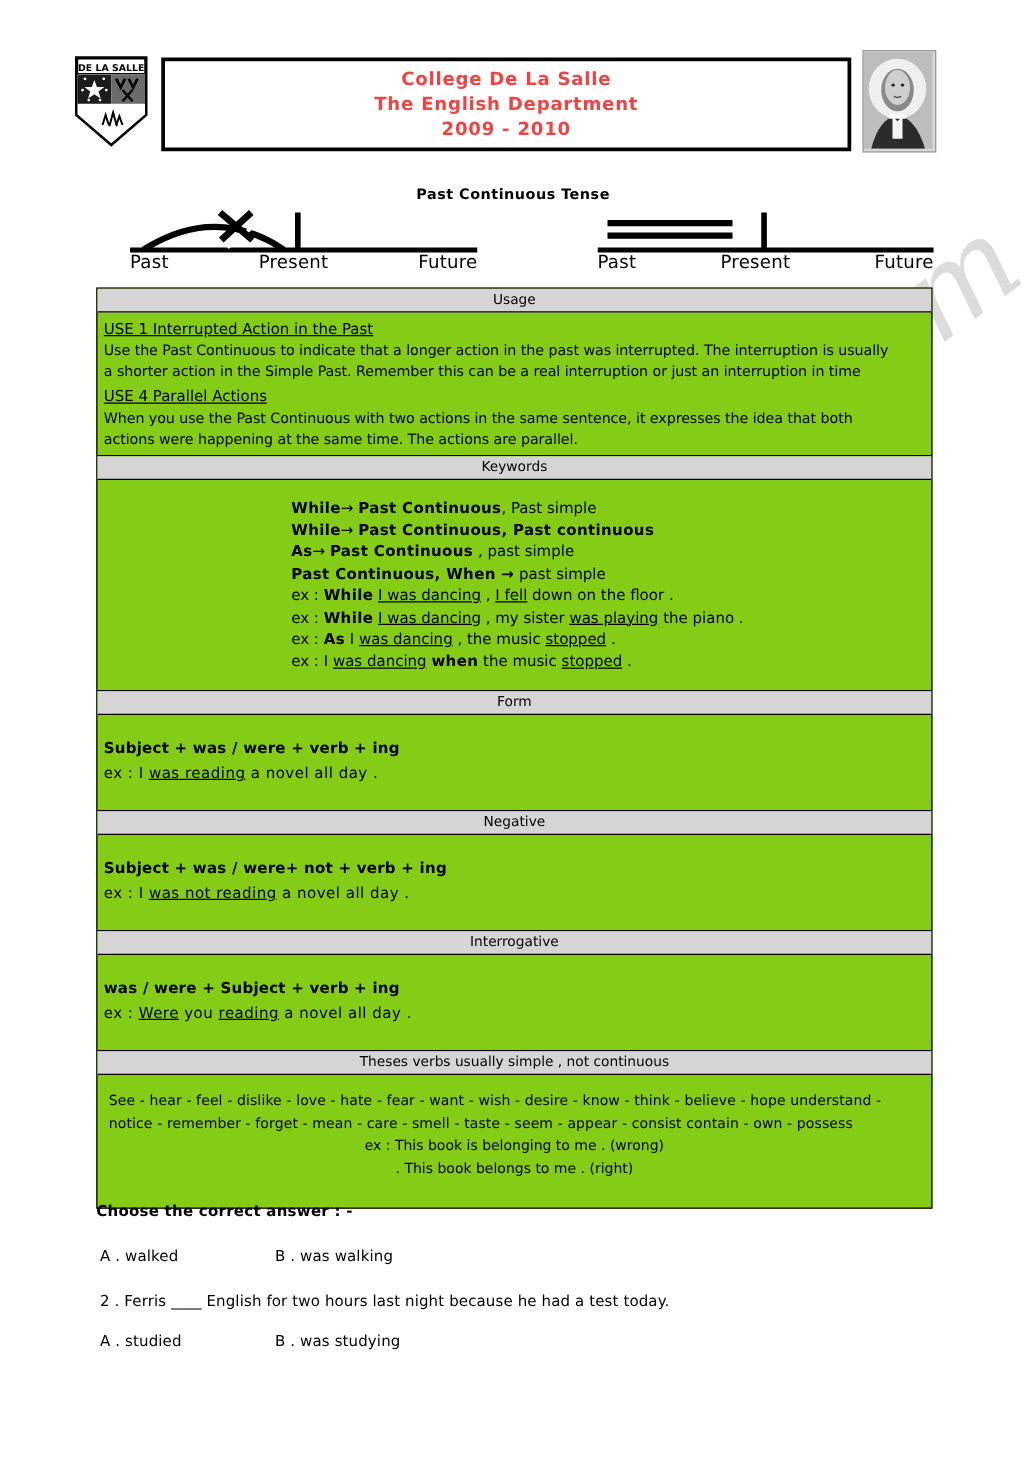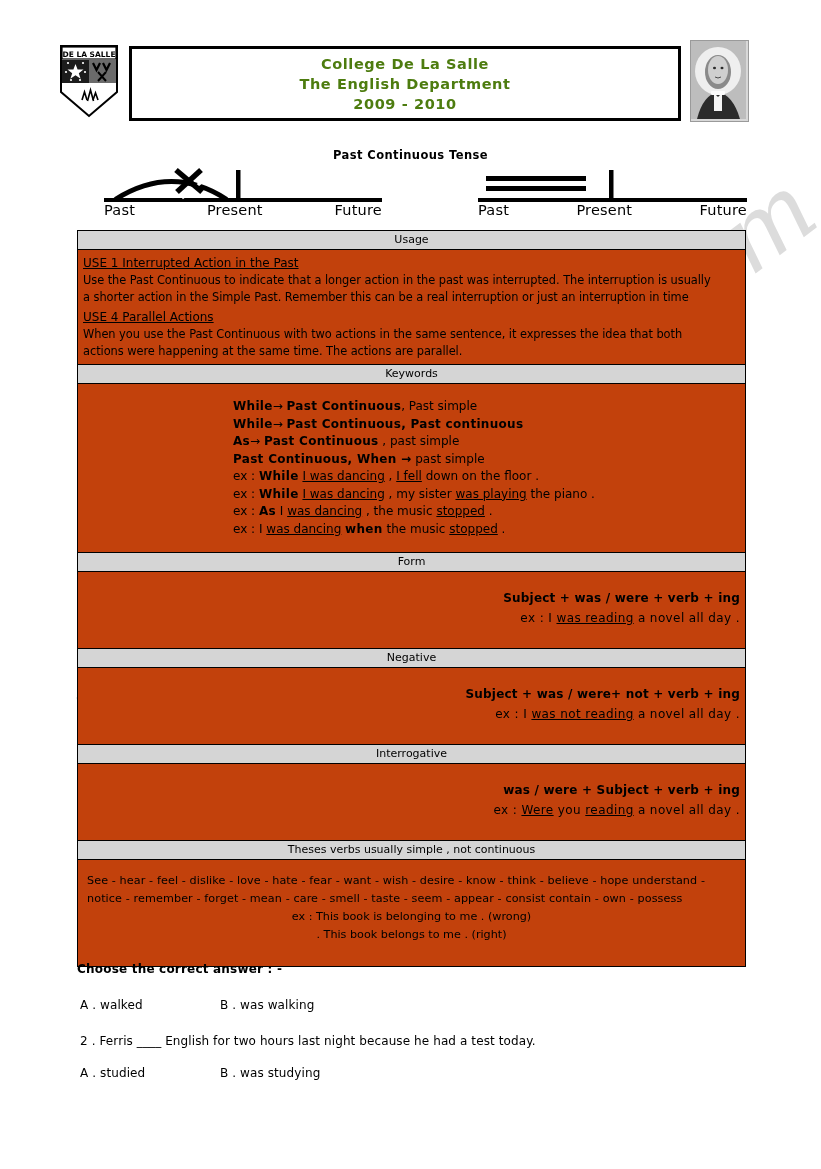--- a/index.html
+++ b/index.html
@@ -71,21 +71,21 @@
     flex-direction: column;
     align-items: center;
     justify-content: center;
   }
   .title-line {
     font-family: "DejaVu Sans", sans-serif;
     font-weight: bold;
     font-size: 14.5px;
     letter-spacing: 0.6px;
     line-height: 20px;
-    color: #4d7c0f;
+    color: #ef4444;
   }
 
   #portrait {
     position: absolute;
     left: 690px;
     top: 40px;
     width: 57px;
     height: 80px;
     border: 1px solid #9a9a9a;
     overflow: hidden;
@@ -133,21 +133,21 @@
   }
 
   
   #grammar-table {
     position: absolute;
     left: 77px;
     top: 230px;
     width: 669px;
     border: 1px solid #000;
     box-sizing: border-box;
-    background: #c2410c;
+    background: #84cc16;
     z-index: 6;
   }
   .sec-header {
     background: #d5d5d5;
     border-bottom: 1px solid #000;
     text-align: center;
     font-family: "DejaVu Sans", sans-serif;
     font-size: 11px;
     line-height: 15px;
     padding: 1px 0 2px 0;
@@ -187,21 +187,21 @@
     font-family: "DejaVu Sans", sans-serif;
     font-size: 12px;
     line-height: 17.5px;
     white-space: nowrap;
   }
   .kw-line b { font-weight: bold; letter-spacing: 0.3px; }
   .u { text-decoration: underline; margin-top: 6px; }
 
   .form-block {
     padding: 14px 0 16px 0;
-    text-align: right;
+    text-align: left;
   }
   .form-rule {
     font-family: "DejaVu Sans", sans-serif;
     font-weight: bold;
     font-size: 12px;
     letter-spacing: 0.2px;
     line-height: 20px;
   }
   .form-ex {
     font-family: "DejaVu Sans", sans-serif;

